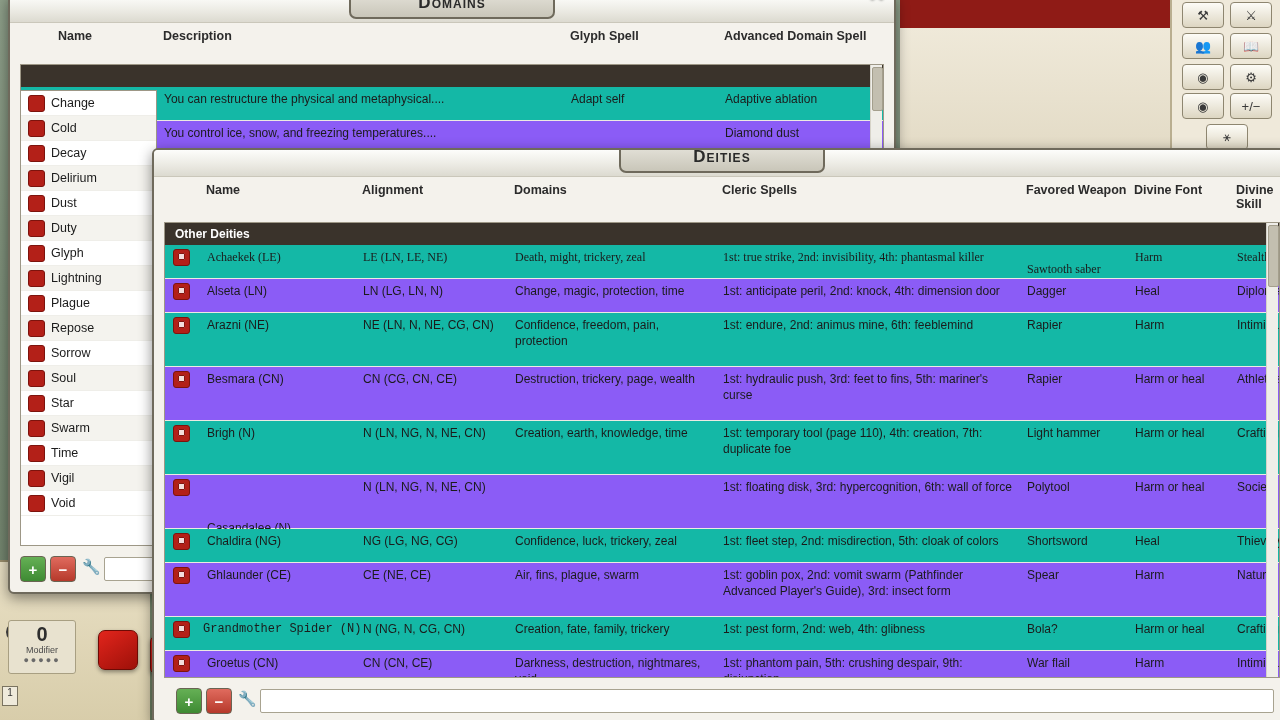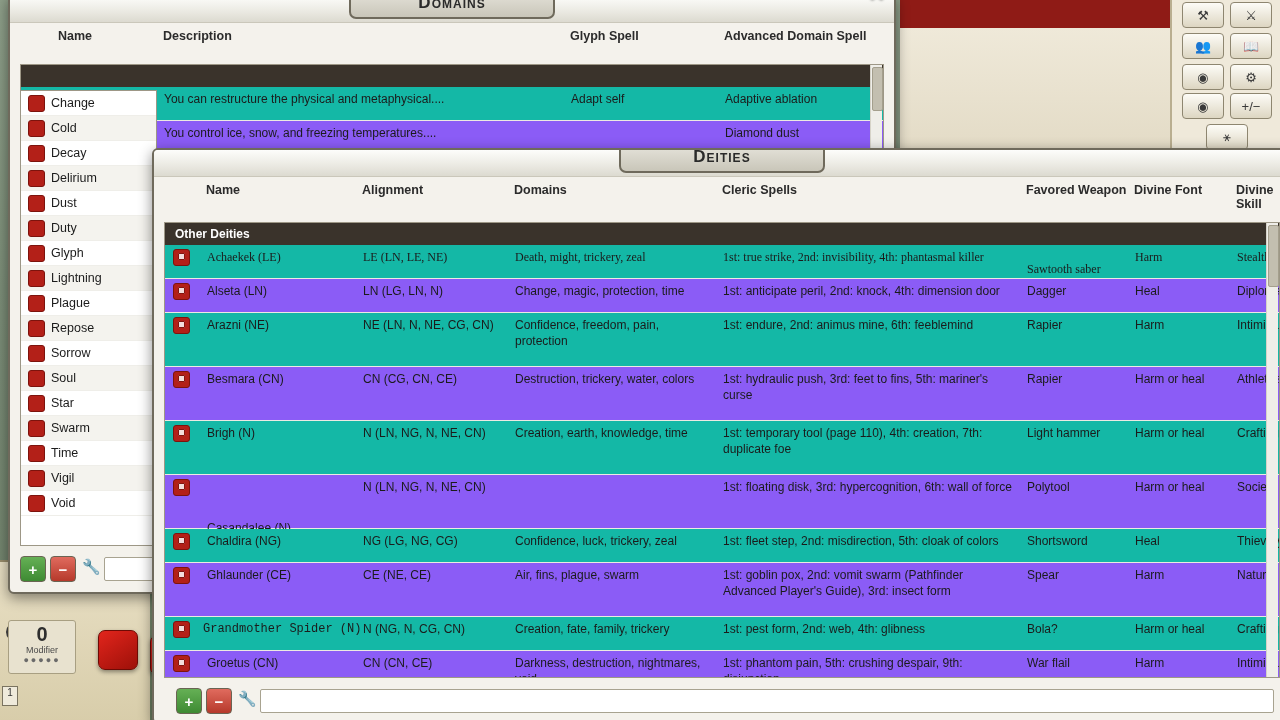--- a/index.html
+++ b/index.html
@@ -388,21 +388,21 @@
       <div class="cell" style="left:558px;width:298px;">1st: endure, 2nd: animus mine, 6th: feeblemind</div>
       <div class="cell" style="left:862px;width:108px;">Rapier</div>
       <div class="cell" style="left:970px;width:100px;">Harm</div>
       <div class="cell" style="left:1072px;">Intimidation</div>
     </div>
 
     <div class="row alt" style="height:44px;">
       <div class="icon"></div>
       <div class="cell" style="left:42px;">Besmara (CN)</div>
       <div class="cell" style="left:198px;">CN (CG, CN, CE)</div>
-      <div class="cell" style="left:350px;width:200px;">Destruction, trickery, water, colors</div>
+      <div class="cell" style="left:350px;width:200px;">Destruction, trickery, page, wealth</div>
       <div class="cell" style="left:558px;width:290px;">1st: hydraulic push, 3rd: feet to fins, 5th: mariner's curse</div>
       <div class="cell" style="left:862px;width:108px;">Rapier</div>
       <div class="cell" style="left:970px;width:100px;">Harm or heal</div>
       <div class="cell" style="left:1072px;">Athletics</div>
     </div>
 
     <div class="row" style="height:44px;">
       <div class="icon"></div>
       <div class="cell" style="left:42px;">Brigh (N)</div>
       <div class="cell" style="left:198px;">N (LN, NG, N, NE, CN)</div>

